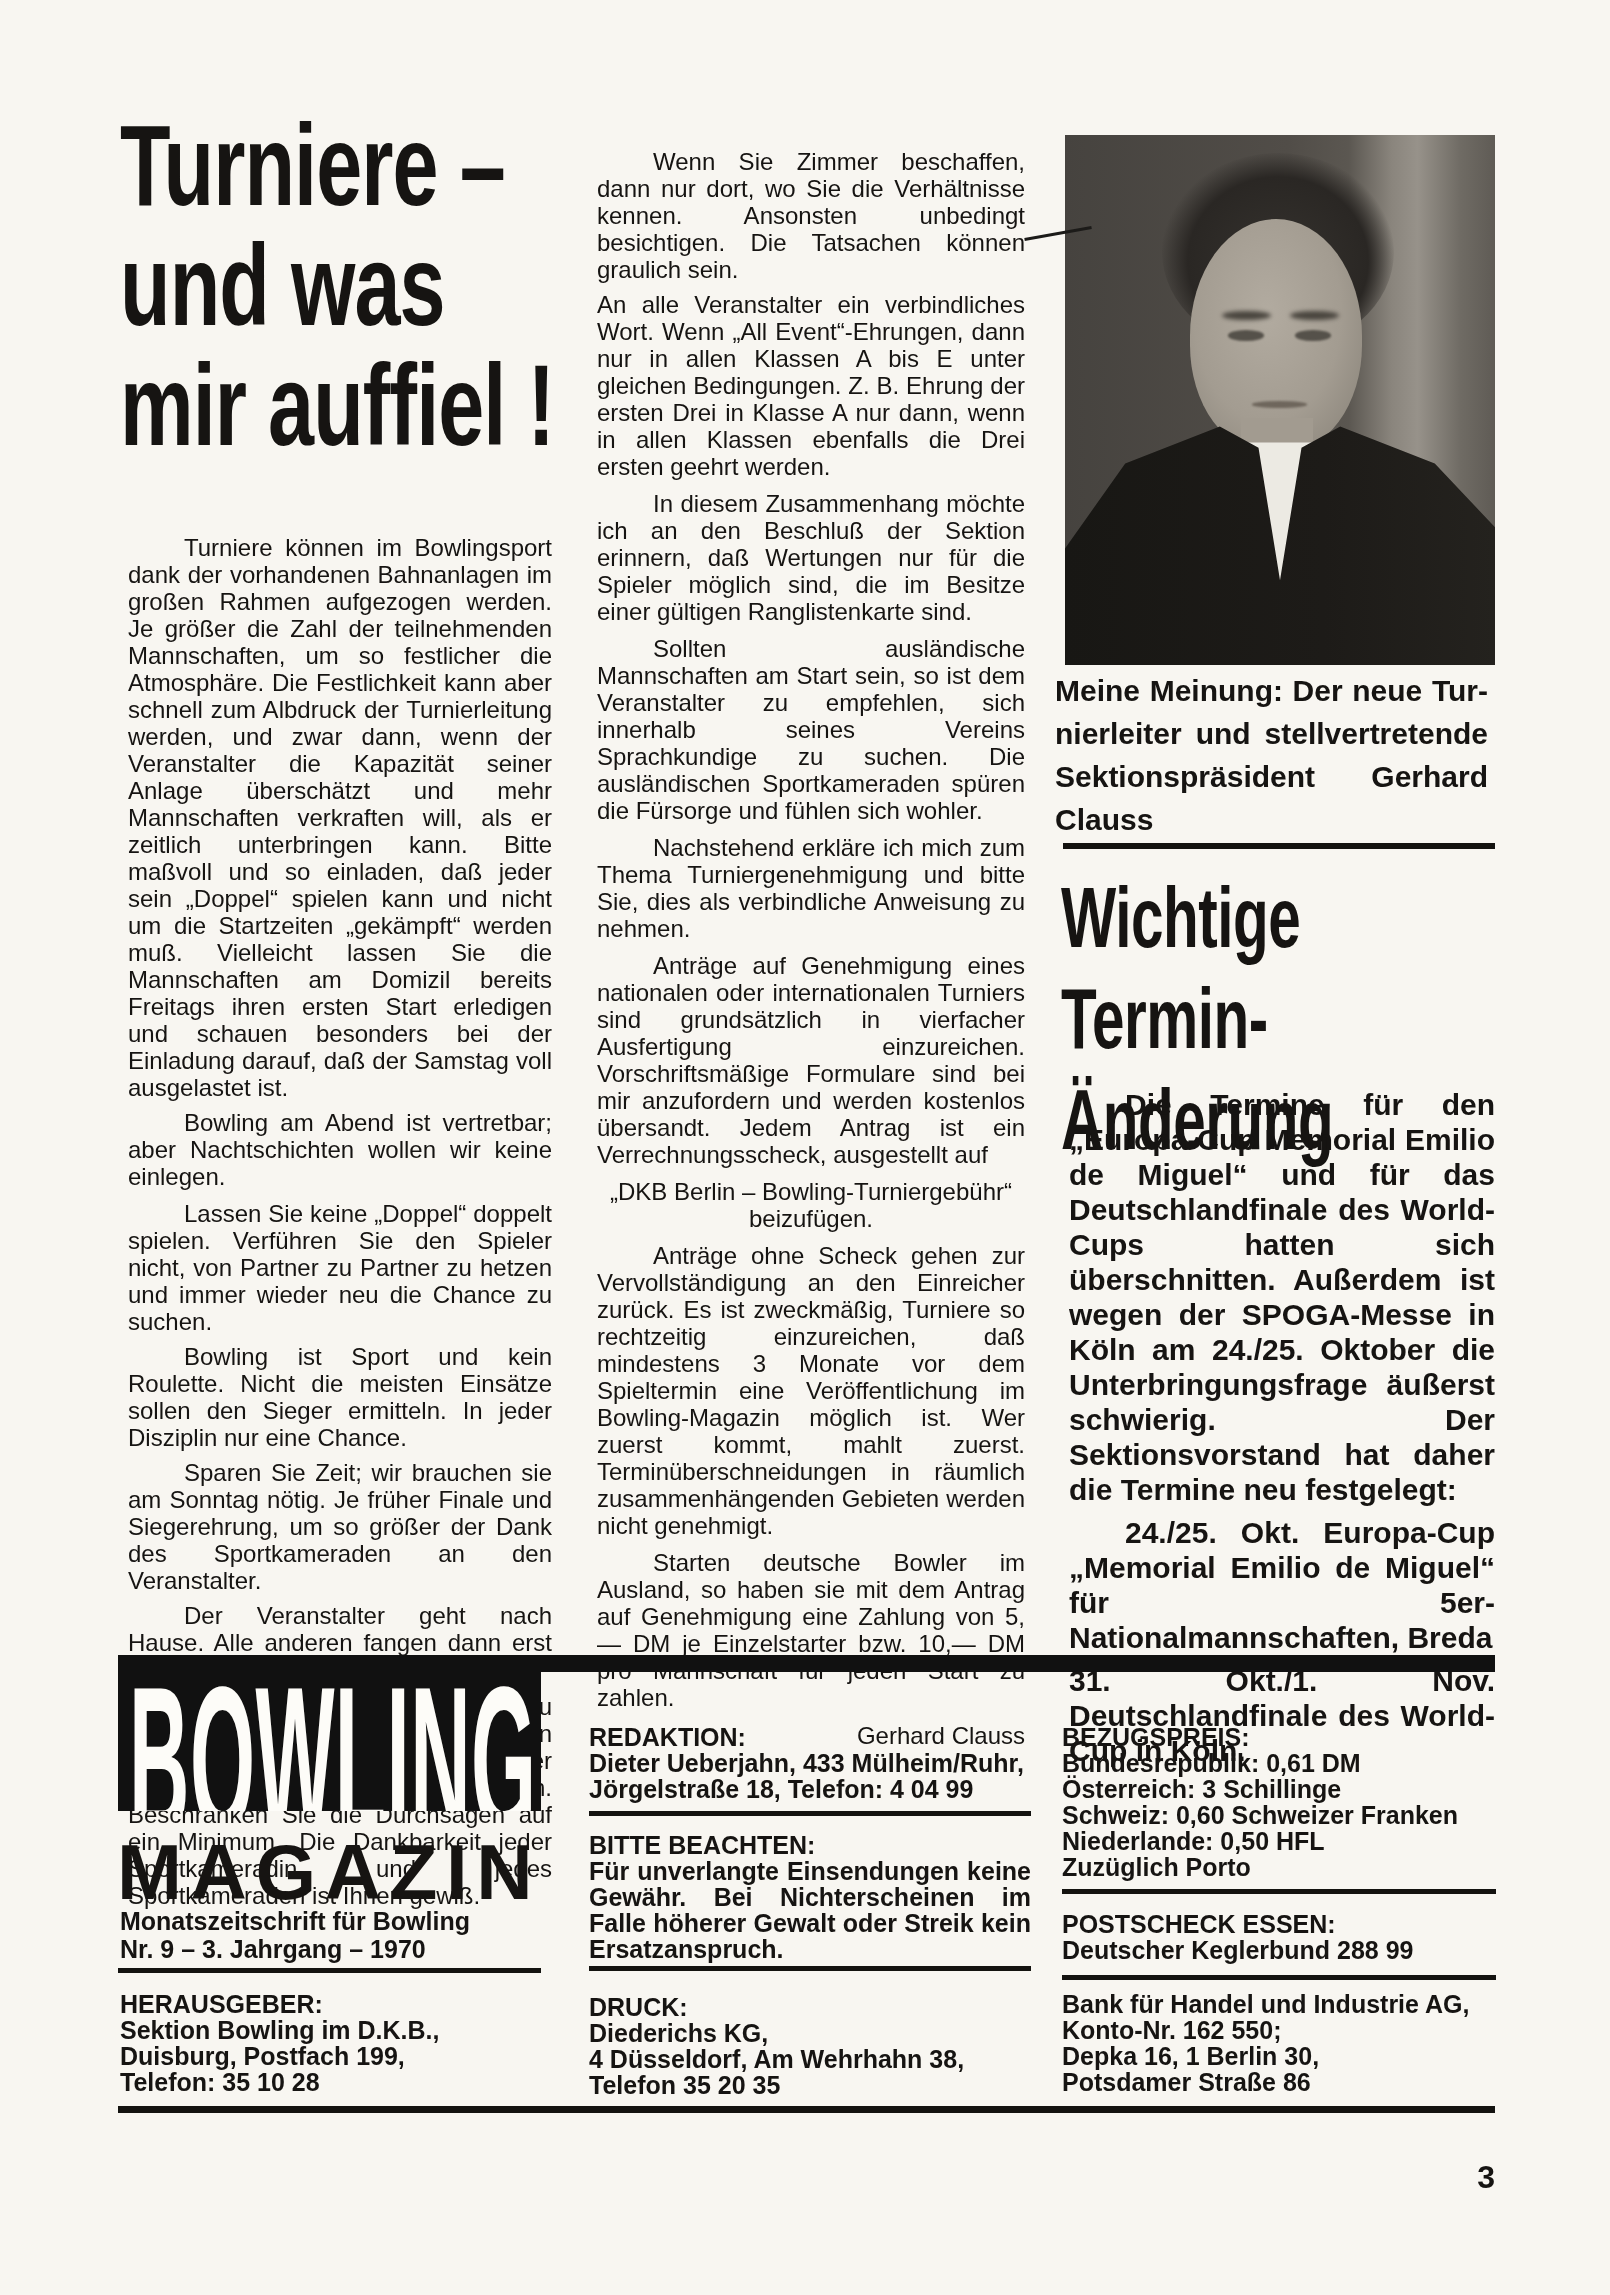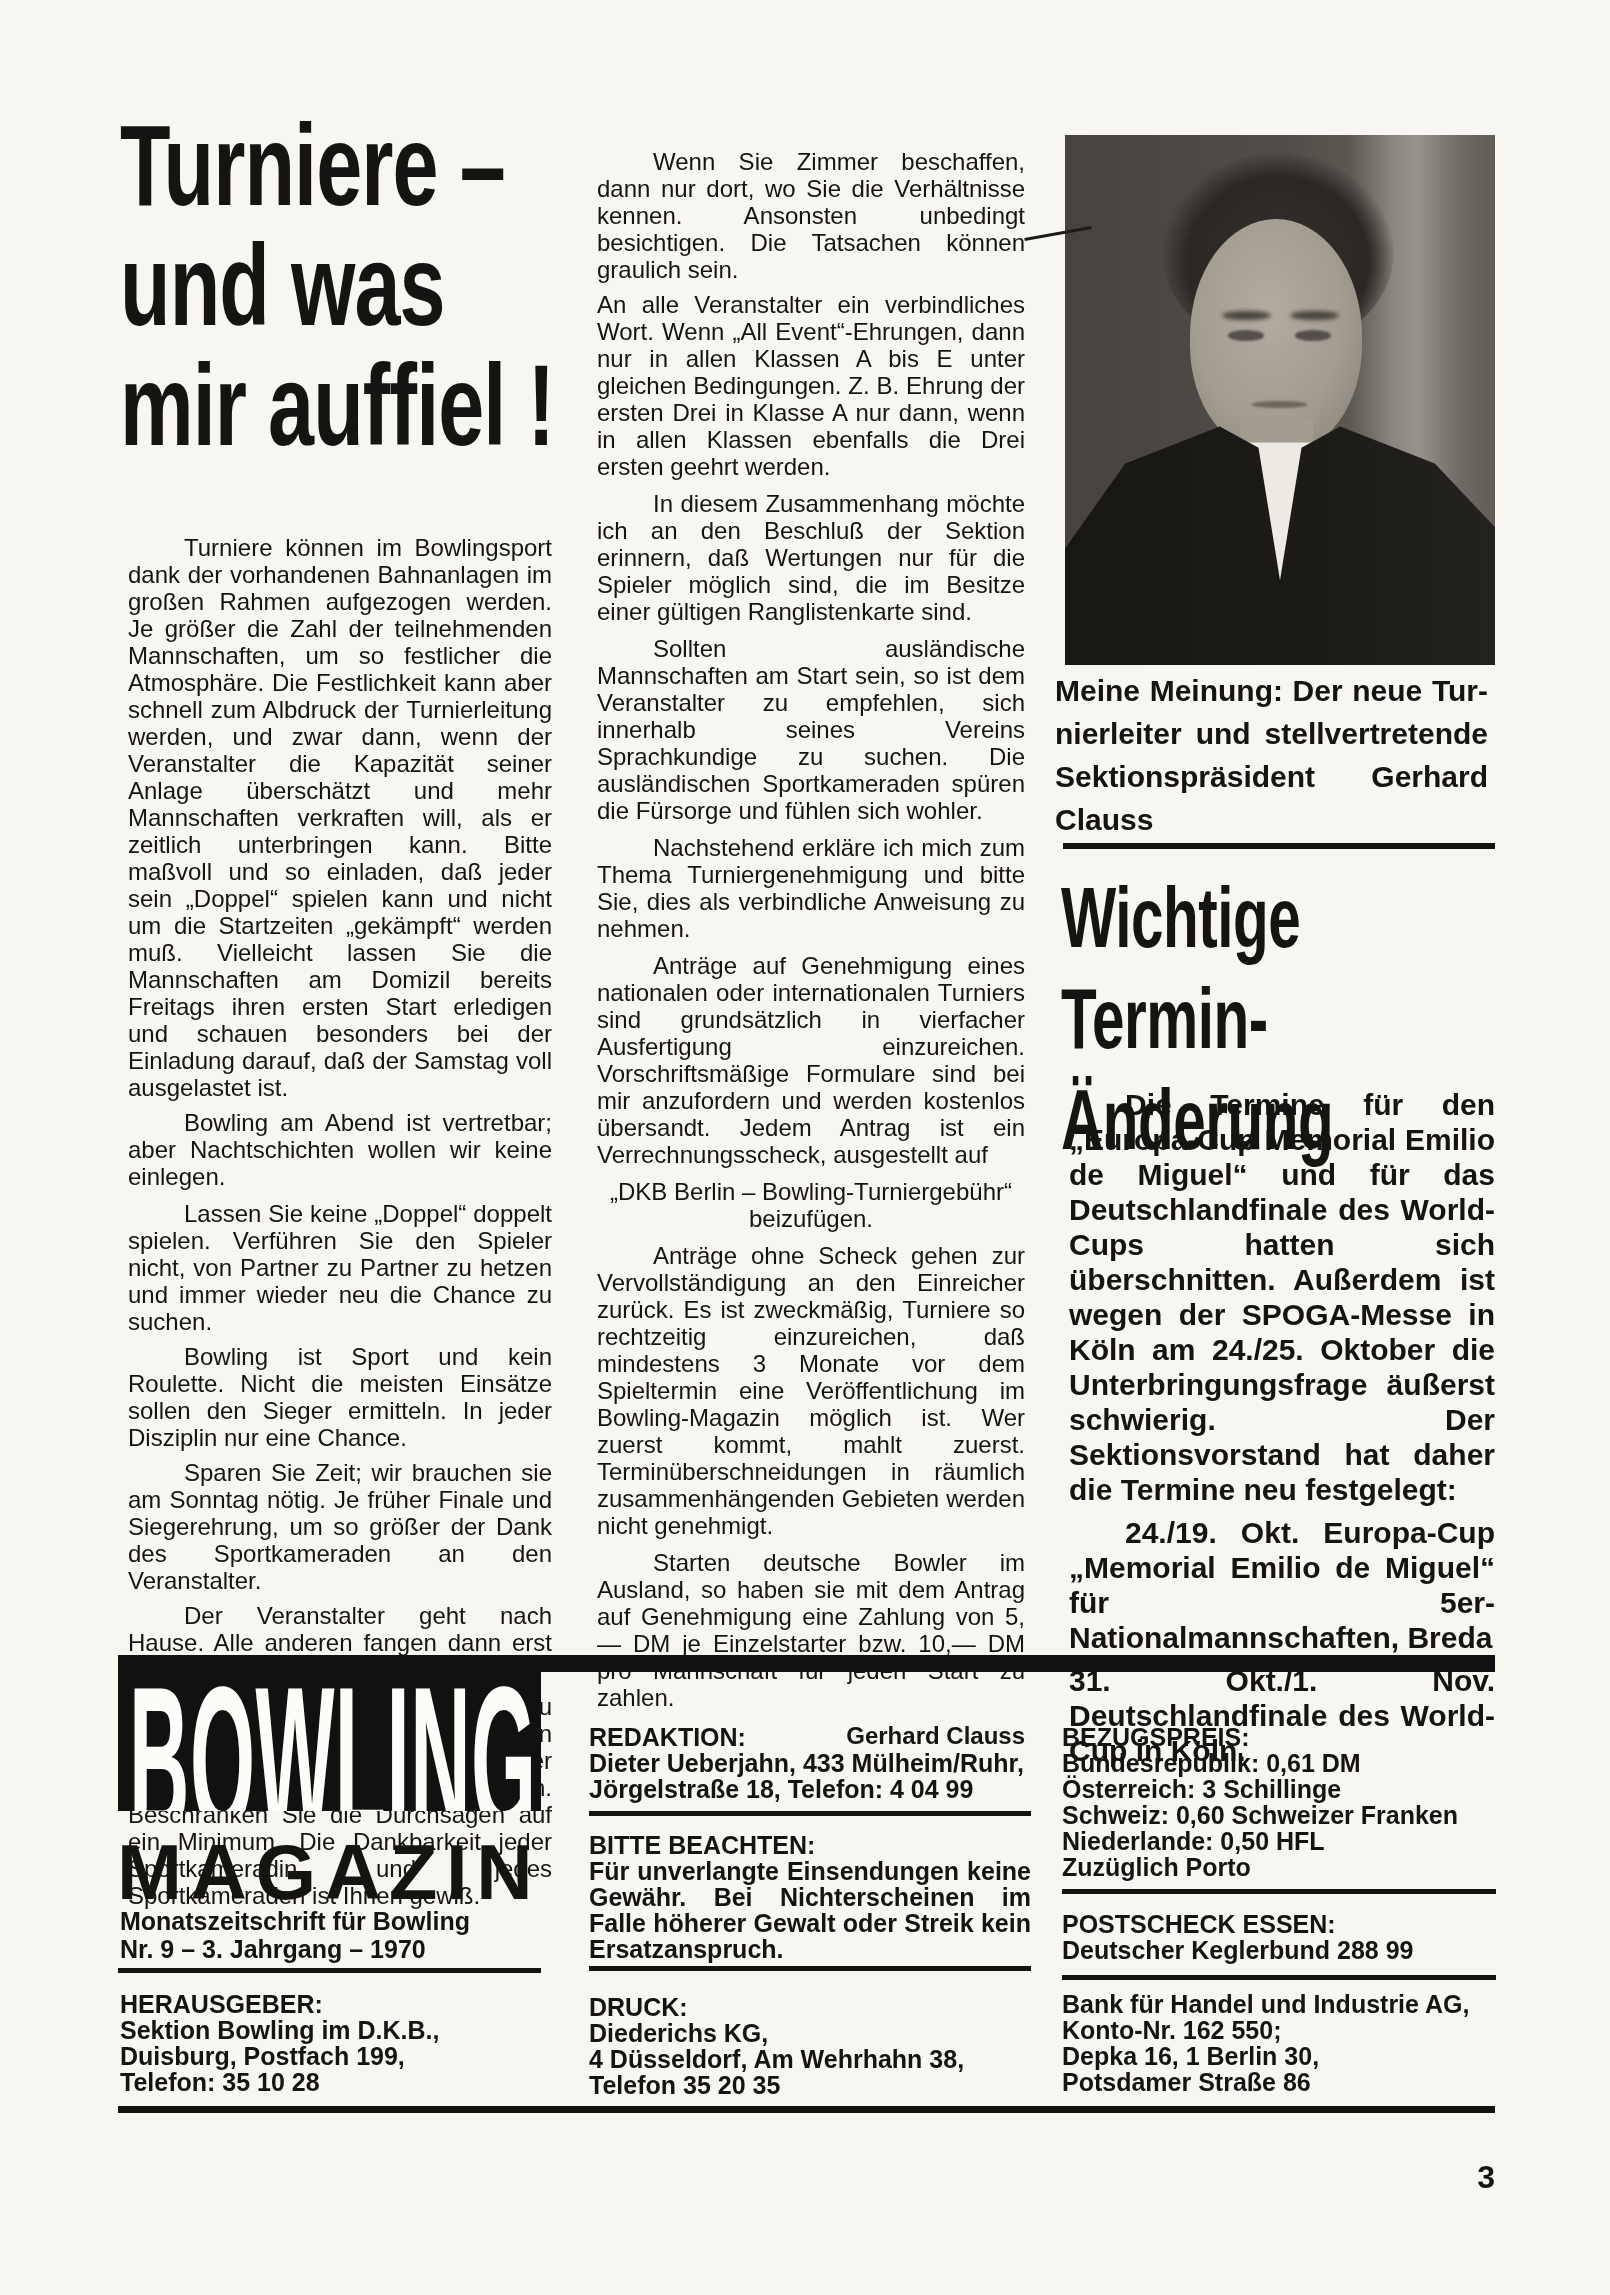--- a/index.html
+++ b/index.html
@@ -19,21 +19,21 @@
     transform:scaleX(.72);transform-origin:left top;
   }
   
   .bodycol{font-size:24px;line-height:27px;}
   .col-left{left:120px;top:526px;width:440px;}
   .col-mid{left:589px;top:140px;width:444px;}
   .par{margin:8px;text-align:justify;text-indent:56px;hyphens:auto;}
   .noindent{text-indent:0;}
   .gap{margin-top:10px;}
   .center{text-align:center;text-indent:0;white-space:pre-line;}
-  .signature{text-align:right;text-indent:0;font-weight:bold;margin-top:10.5px;}
+  .signature{text-align:right;text-indent:0;font-weight:normal;margin-top:10.5px;}
   
   .photo{
     left:1065px;top:135px;width:430px;height:530px;
     background:linear-gradient(90deg,#46433f 0%,#514d48 52%,#5b5751 66%,#8a857d 76%,#97928a 82%,#6f6b64 92%,#5f5b55 100%);
     overflow:hidden;
   }
   .hair{position:absolute;left:97px;top:18.4px;width:232px;height:197px;
     background:radial-gradient(ellipse at 50% 55%, #35322e 0%, #2a2724 55%, rgba(42,39,36,0) 72%);
     border-radius:50%;}
   .face{position:absolute;left:125px;top:84px;width:172px;height:234px;
@@ -137,21 +137,21 @@
 Sektionspräsident Gerhard
 Clauss</div>
 
 <div class="abs rule" style="left:1063px;top:843px;width:432px;height:6px;"></div>
 
 <div class="abs headline">Wichtige Termin-
 Änderung</div>
 
 <div class="abs col-right">
     <p class="par">Die Termine für den „Europa-Cup Memorial Emilio de Miguel“ und für das Deutschlandfinale des World-Cups hatten sich überschnitten. Außerdem ist wegen der SPOGA-Messe in Köln am 24./25. Oktober die Unterbringungsfrage äußerst schwierig. Der Sektionsvorstand hat daher die Termine neu festgelegt:</p>
-    <p class="par">24./19. Okt. Europa-Cup „Memorial Emilio de Miguel“ für 5er-Nationalmannschaften, Breda</p>
+    <p class="par">24./25. Okt. Europa-Cup „Memorial Emilio de Miguel“ für 5er-Nationalmannschaften, Breda</p>
     <p class="par noindent">31. Okt./1. Nov. Deutschlandfinale des World-Cup in Köln.</p>
   </div>
 
 <div class="abs logo-bar"></div>
 <div class="abs logo-box">
   <div class="logo-text">BOWLING</div>
 </div>
 <div class="abs magazin">MAGAZIN</div>
 <div class="abs mast subtitle" style="white-space:pre-line;line-height:28px;">Monatszeitschrift für Bowling
 Nr. 9 – 3. Jahrgang – 1970</div>

